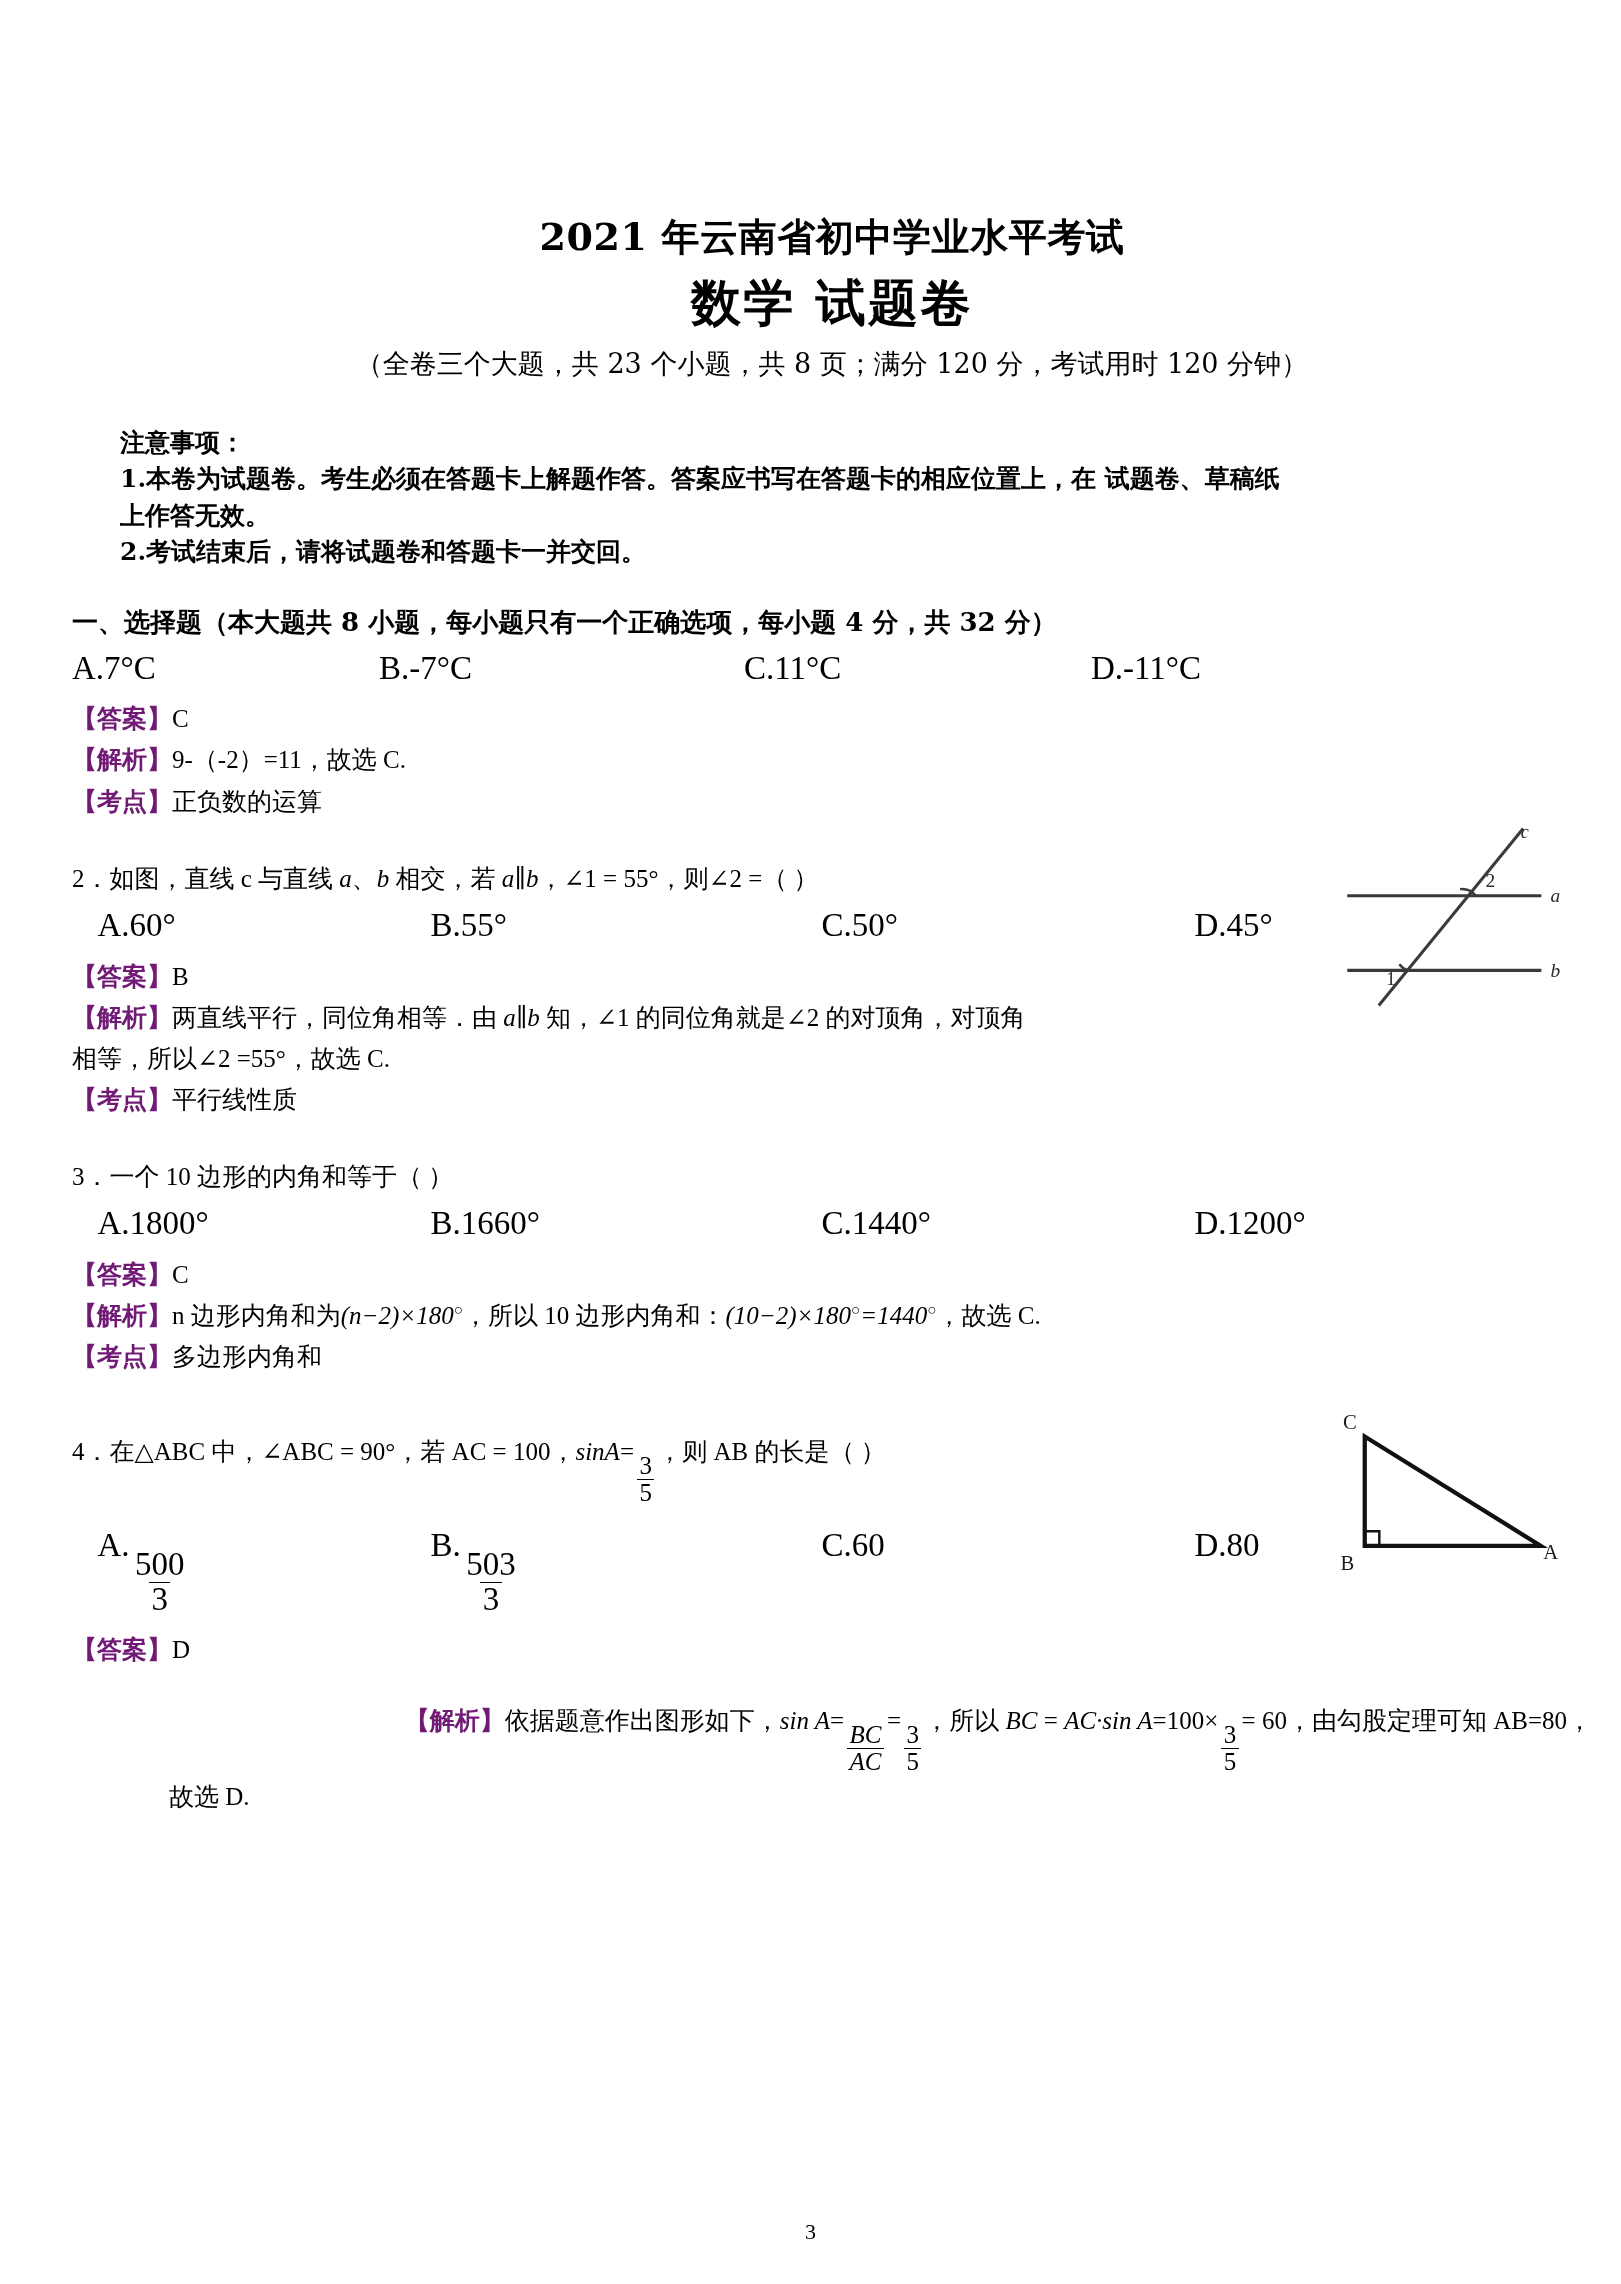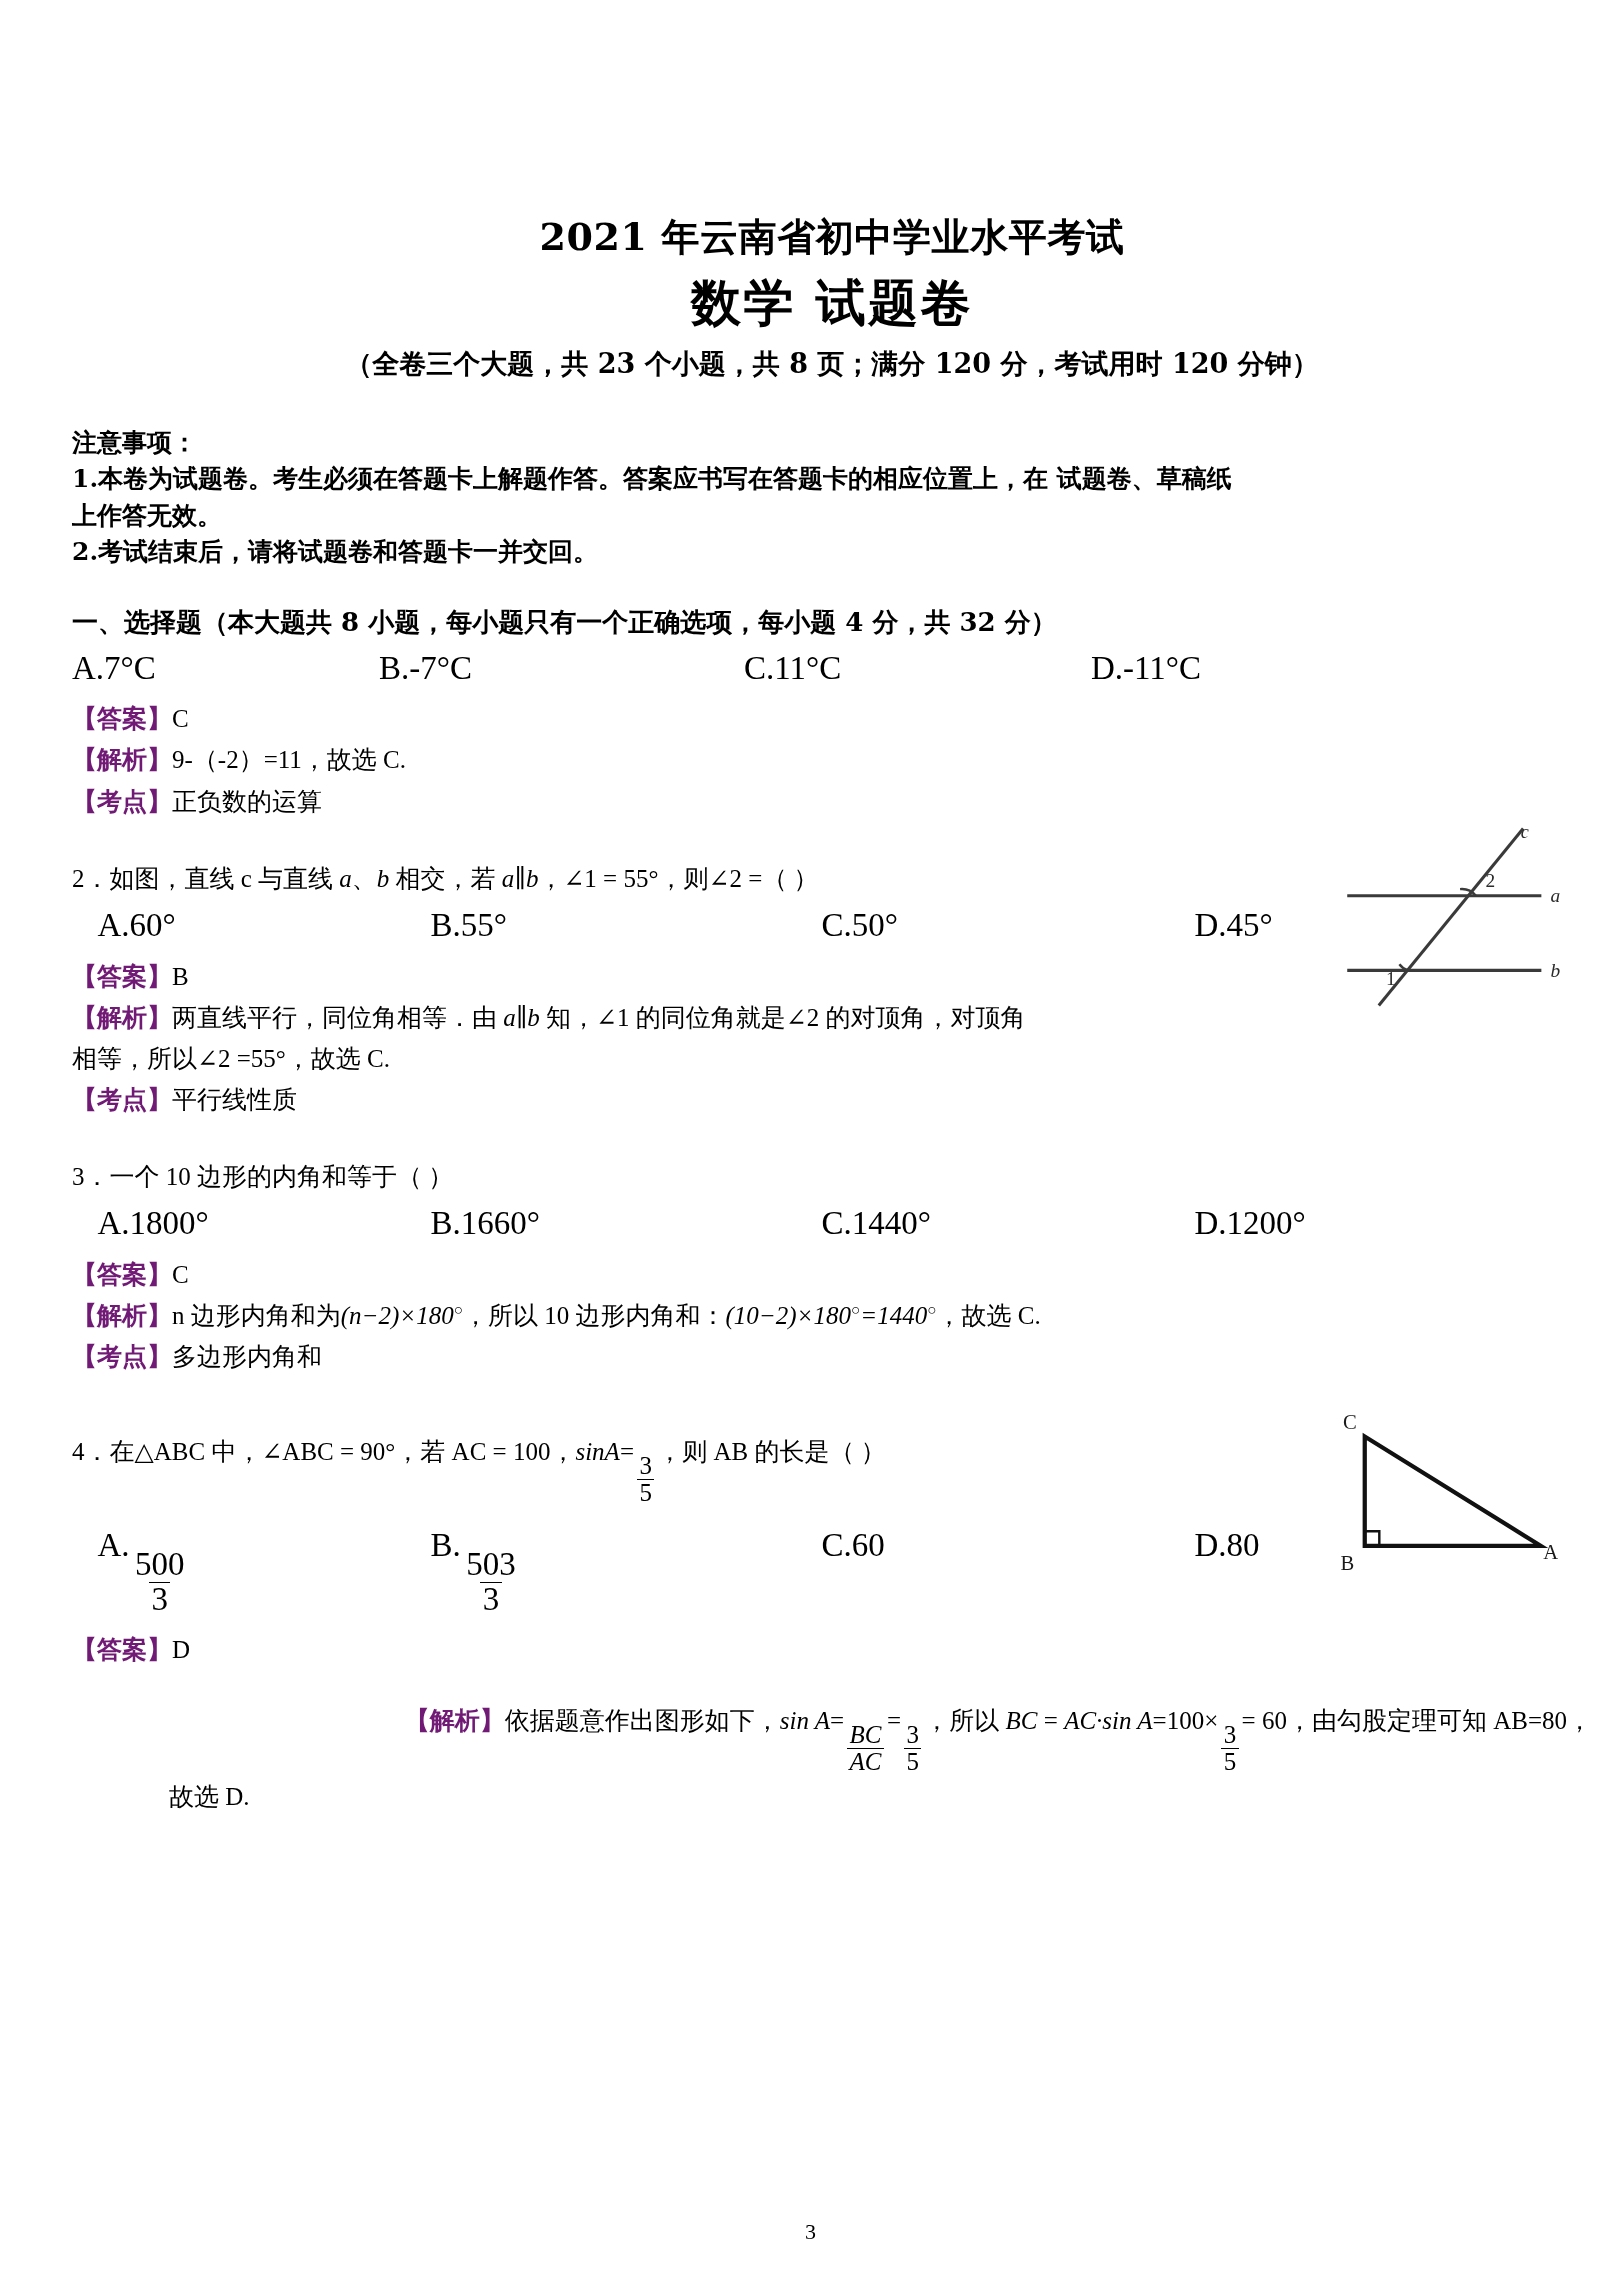--- a/index.html
+++ b/index.html
@@ -44,33 +44,34 @@
     font-size: 50px;
     font-weight: bold;
     letter-spacing: 2.4px;
     margin-top: 17px;
     line-height: 1.1;
     font-family: "DejaVu Serif", "Liberation Serif", serif;
   }
   .doc-meta {
     text-align: center;
     font-size: 27px;
-    font-weight: bold;
+    font-weight: normal;
     margin-top: 18px;
     line-height: 1.2;
     font-family: "DejaVu Serif", "Liberation Serif", serif;
   }
 
   
   .notice {
     margin-top: 45px;
     font-size: 25px;
     font-weight: bold;
     line-height: 1.45;
     font-family: "DejaVu Serif", "Liberation Serif", serif;
+    margin-left: 48px;
   }
   .notice-line { display: block; }
 
   
   .section-head {
     margin-top: 36px;
     font-size: 26px;
     font-weight: bold;
     line-height: 1.3;
     font-family: "DejaVu Serif", "Liberation Serif", serif;

